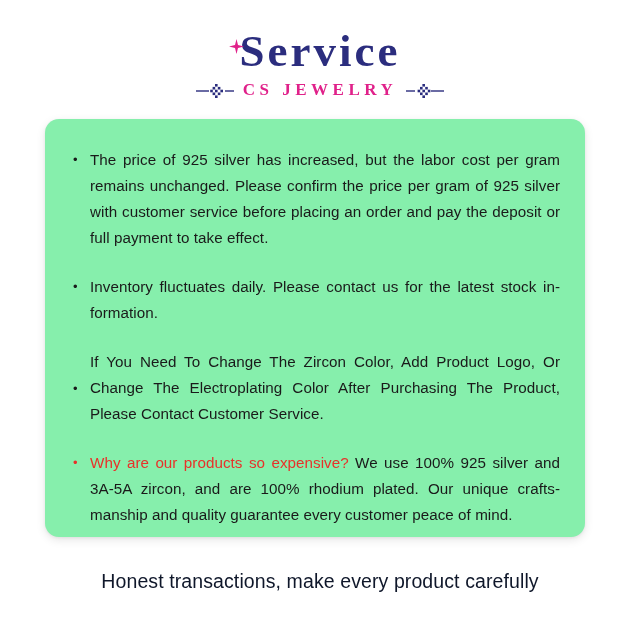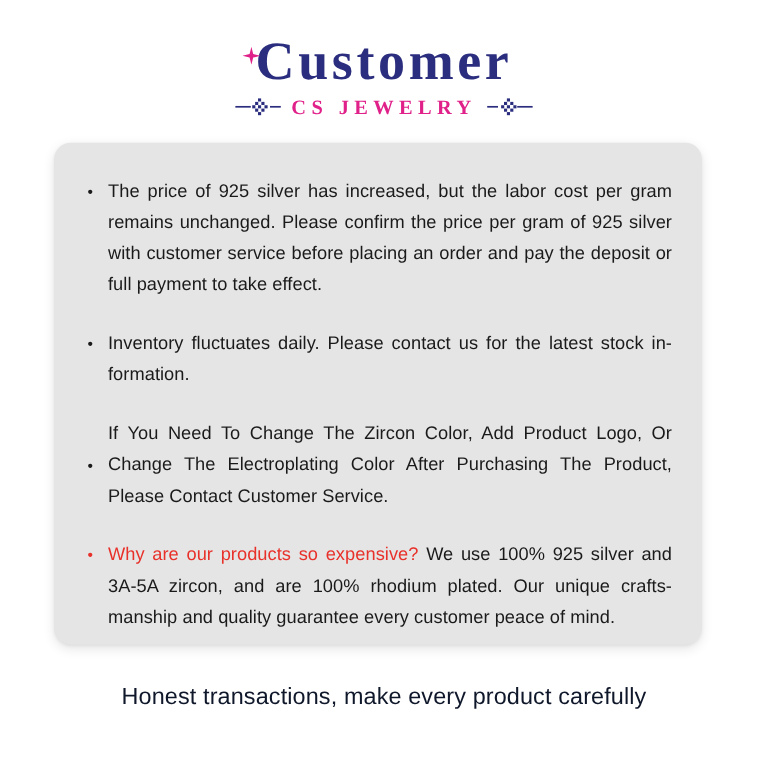--- a/index.html
+++ b/index.html
@@ -39,21 +39,21 @@
     position: absolute;
     left: -11px;
     top: 11px;
     width: 15px;
     height: 15px;
   }
 
   .sub-row {
     margin-top: 5px;
     display: flex;
-    align-items: flex-start;
+    align-items: flex-end;
     justify-content: center;
     gap: 7px;
   }
   .sub-name {
     font-family: "Liberation Serif", "DejaVu Serif", serif;
     font-size: 17px;
     font-weight: 700;
     letter-spacing: 4.5px;
     color: #e0218a;
     white-space: nowrap;
@@ -64,21 +64,21 @@
     flex: none;
   }
 
   
   .notice-card {
     position: absolute;
     left: 45px;
     top: 119px;
     width: 540px;
     height: 418px;
-    background: #e5e5e5;
+    background: #86efac;
     border-radius: 14px;
     box-shadow: 0 3px 10px rgba(0,0,0,0.10), 0 1px 3px rgba(0,0,0,0.06);
     box-sizing: border-box;
     padding: 28px 25px 0 25px;
   }
 
   .bullet-list {
     margin: 0;
     padding: 0;
     list-style: none;
@@ -133,21 +133,21 @@
 <body>
 
 <div class="logo-block">
 
   <div class="brand-row">
     <span class="brand-sparkle">
       <svg viewBox="0 0 16 16" width="15" height="15" aria-hidden="true">
         <path d="M8 0 L9.6 6.4 L16 8 L9.6 9.6 L8 16 L6.4 9.6 L0 8 L6.4 6.4 Z" fill="#e0218a"></path>
       </svg>
     </span>
-    <span class="brand-name">Customer</span>
+    <span class="brand-name">Service</span>
   </div>
 
   <div class="sub-row">
 
     <span class="orn">
       <svg viewBox="0 0 40 18" width="40" height="18" aria-hidden="true">
         <rect x="0" y="8.3" width="13" height="1.4" fill="#2b2d7e"></rect>
         <g fill="#2b2d7e">
           <rect x="19" y="2" width="2.6" height="2.6"></rect>
           <rect x="19" y="13.4" width="2.6" height="2.6"></rect>

